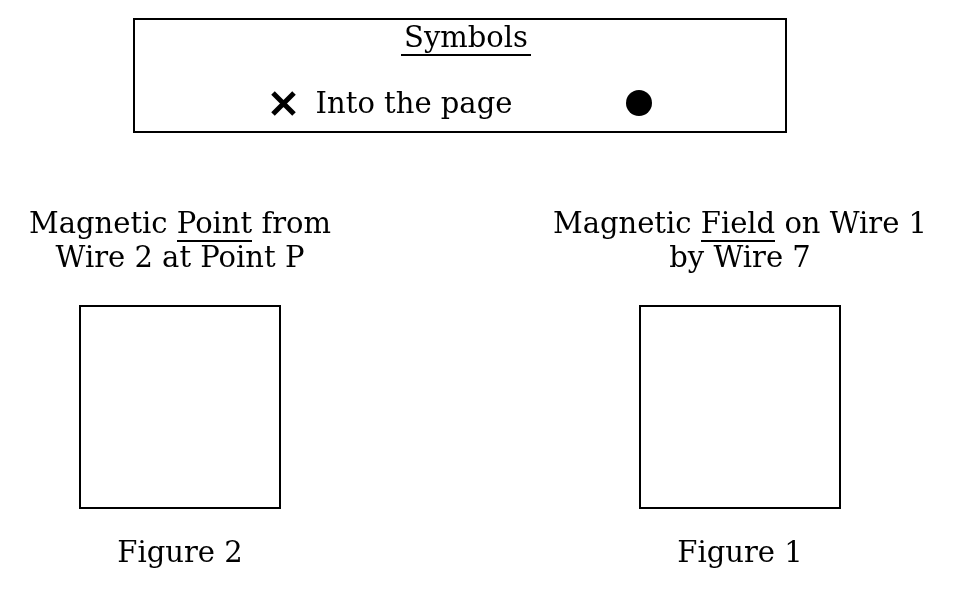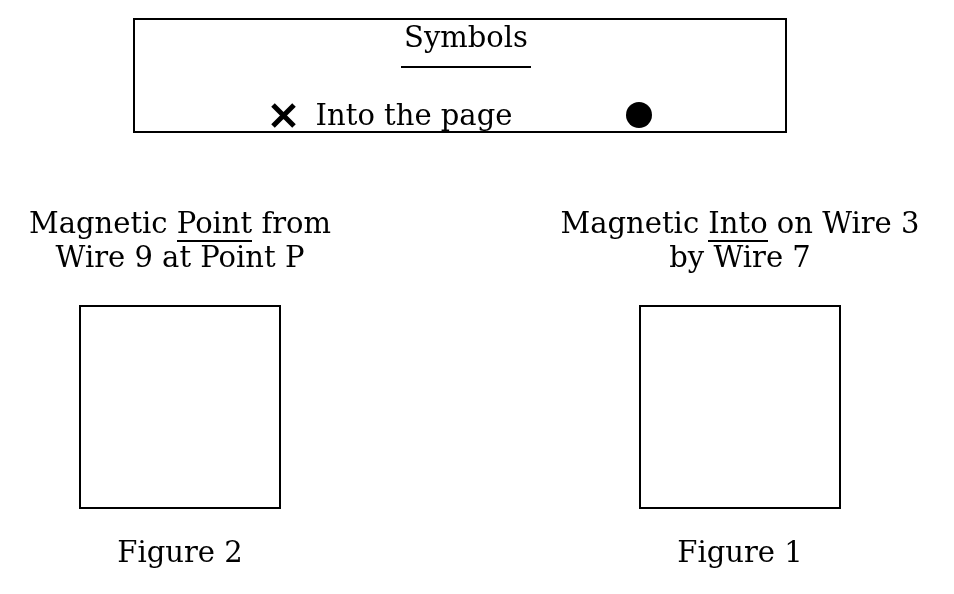--- a/index.html
+++ b/index.html
@@ -29,21 +29,21 @@
   }
   .symbols-title-row {
     text-align: center;
     line-height: 34px;
     font-size: 29px;
     position: relative;
     left: -16px;
   }
   .symbols-title {
     display: inline-block;
-    padding: 0 3px 12px 3px;
+    padding: 0 3px 0 3px;
     border-bottom: 2px solid #000000;
     margin-left: 44px;
   }
   .symbols-row {
     margin-top: 30px;
     display: flex;
     justify-content: center;
     align-items: center;
     gap: 114px;
   }
@@ -116,24 +116,24 @@
         </svg>
         <span class="legend-label">Into the page</span>
       </div>
       <div class="legend-item">
         <span class="dot-icon"></span>
       </div>
     </div>
   </div>
 
   <div class="figure-col col-left">
-    <div class="figure-title"><span>Magnetic </span><span class="u">Point</span><span> from</span><br><span>Wire 9 at Point P</span></div>
+    <div class="figure-title"><span>Magnetic </span><span class="u">Point</span><span> from</span><br><span>Wire 2 at Point P</span></div>
     <div class="figure-box"></div>
     <div class="figure-caption">Figure 2</div>
   </div>
 
   <div class="figure-col col-right">
-    <div class="figure-title"><span>Magnetic </span><span class="u">Into</span><span> on Wire 3</span><br><span>by Wire 7</span></div>
+    <div class="figure-title"><span>Magnetic </span><span class="u">Field</span><span> on Wire 1</span><br><span>by Wire 7</span></div>
     <div class="figure-box"></div>
     <div class="figure-caption">Figure 1</div>
   </div>
 
 </div>
 
 </body></html>

